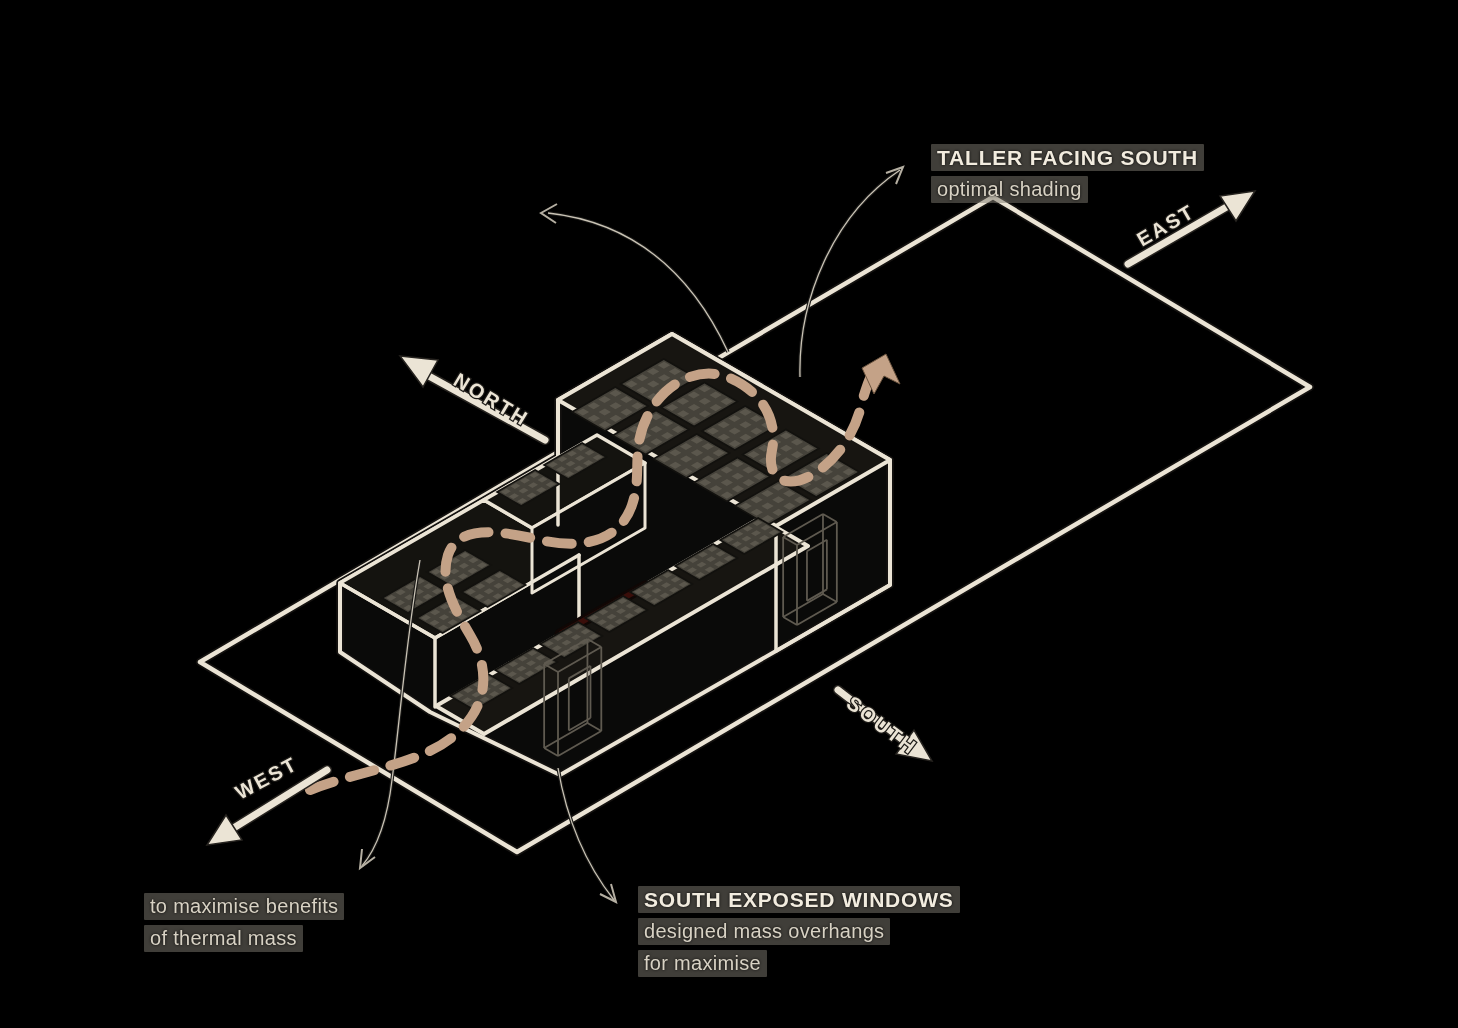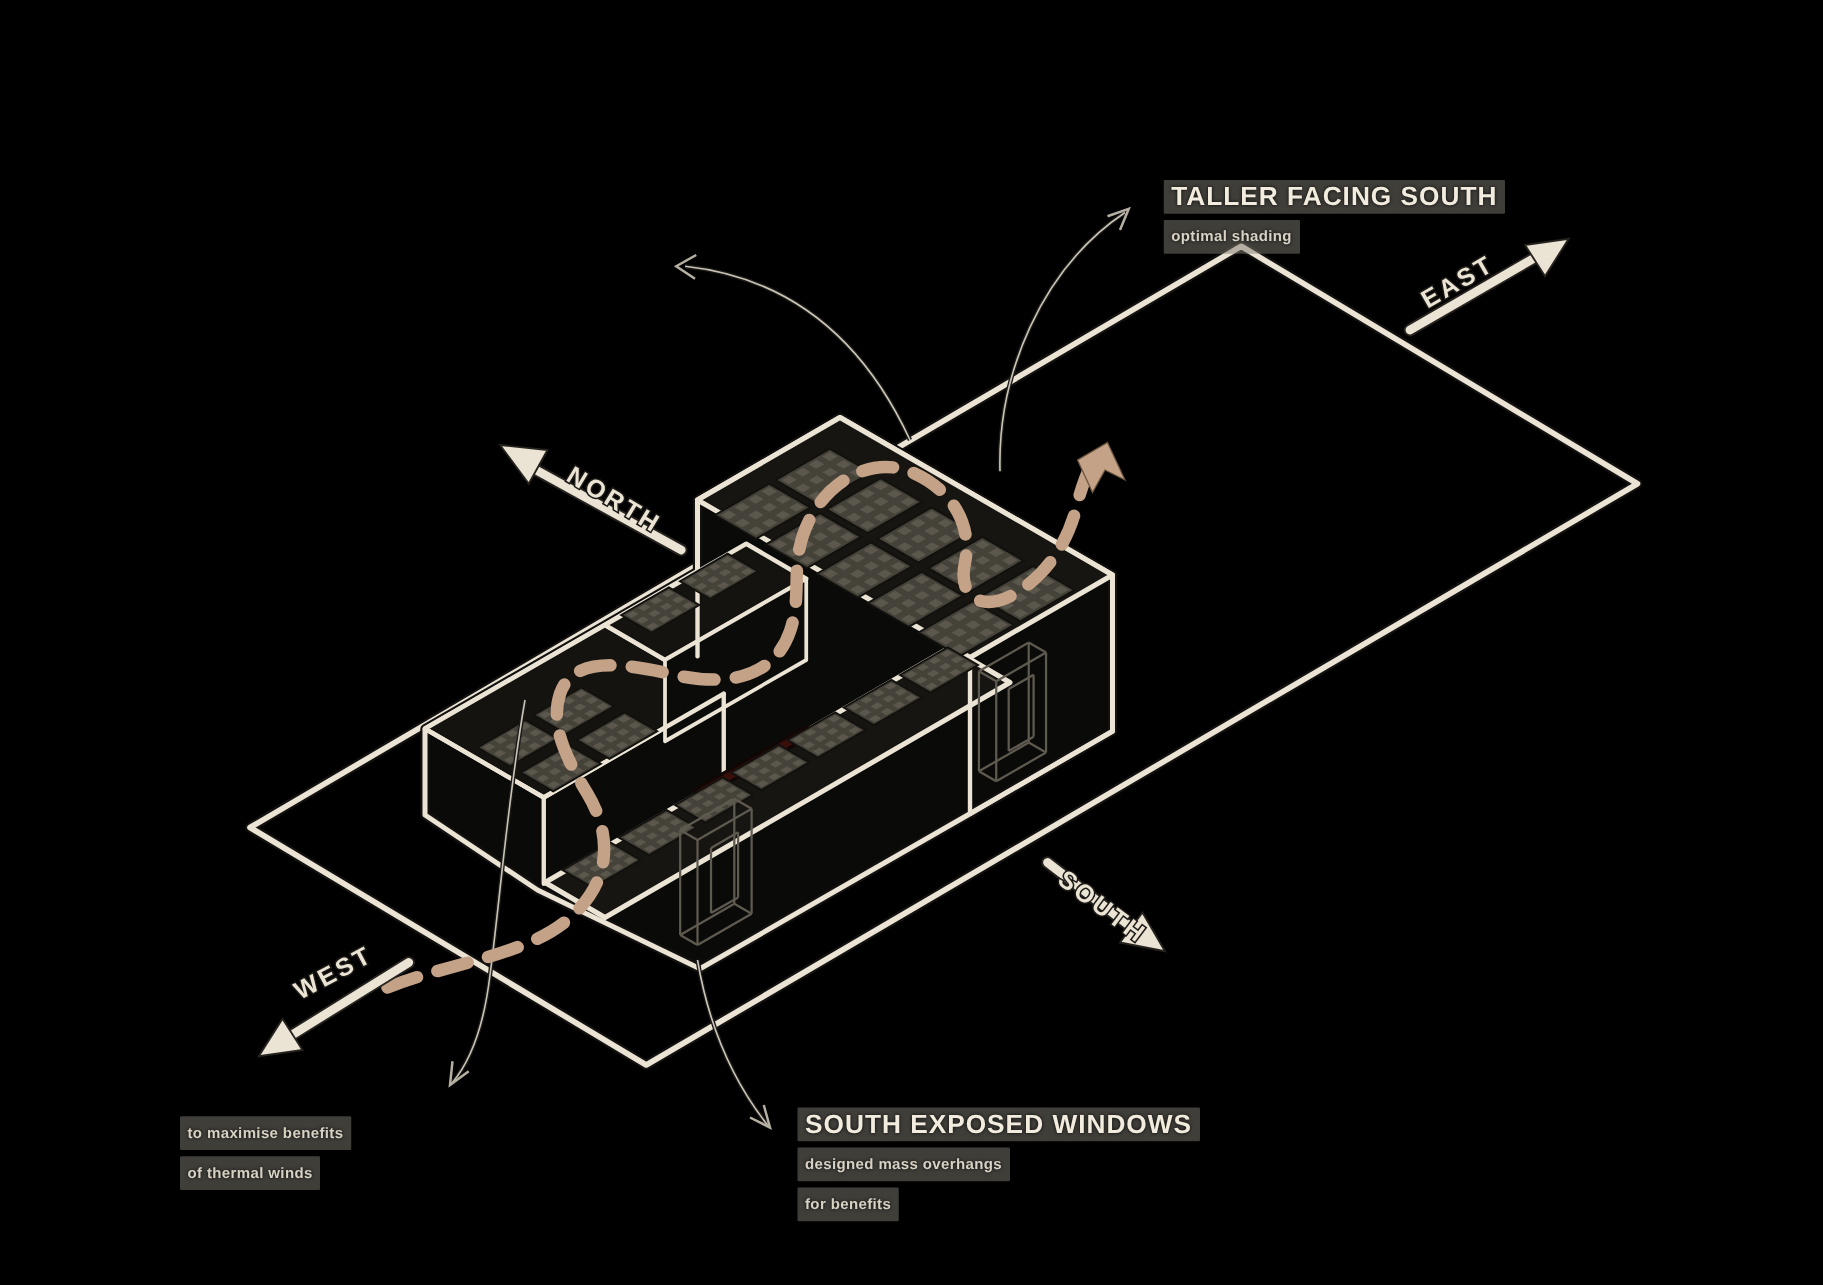--- a/index.html
+++ b/index.html
@@ -8,21 +8,21 @@
   }
   html,body{margin:0;padding:0;background:var(--bg);}
   #stage{position:relative;width:1458px;height:1028px;background:var(--bg);
          font-family:"Liberation Sans","DejaVu Sans",sans-serif;overflow:hidden;}
   svg{position:absolute;left:0;top:0;}
   .note{position:absolute;display:flex;flex-direction:column;align-items:flex-start;}
   .note span{display:inline-block;background:var(--hl);padding:2px 6px;margin-bottom:5px;
              line-height:23px;white-space:nowrap;border-radius:1px;
              text-shadow:0 0 3px rgba(0,0,0,.9);}
   .note .t{font-size:21px;font-weight:700;color:var(--txt-bright);letter-spacing:.8px;}
-  .note .l{font-size:12px;font-weight:700;color:var(--txt-muted);letter-spacing:.3px;}
+  .note .l{font-size:20px;font-weight:400;color:var(--txt-muted);letter-spacing:.3px;}
   .compass-label{font-size:20px;font-weight:700;letter-spacing:2.5px;fill:var(--cream);
                  stroke:#1c1a17;stroke-width:2.5;paint-order:stroke;}
 </style>
 </head>
 <body>
 
 <div id="stage">
 
   <svg id="iso" width="1458" height="1028" viewBox="0 0 1458 1028">
 
@@ -460,21 +460,21 @@
   </svg>
 
 
   <div class="note" style="left:931px;top:144px">
     <span class="t">TALLER FACING SOUTH</span>
     <span class="l">optimal shading</span>
   </div>
 
   <div class="note" style="left:144px;top:893px">
     <span class="l">to maximise benefits</span>
-    <span class="l">of thermal winds</span>
+    <span class="l">of thermal mass</span>
   </div>
 
   <div class="note" style="left:638px;top:886px">
     <span class="t">SOUTH EXPOSED WINDOWS</span>
     <span class="l">designed mass overhangs</span>
-    <span class="l">for benefits</span>
+    <span class="l">for maximise</span>
   </div>
 </div>
 
 </body></html>

